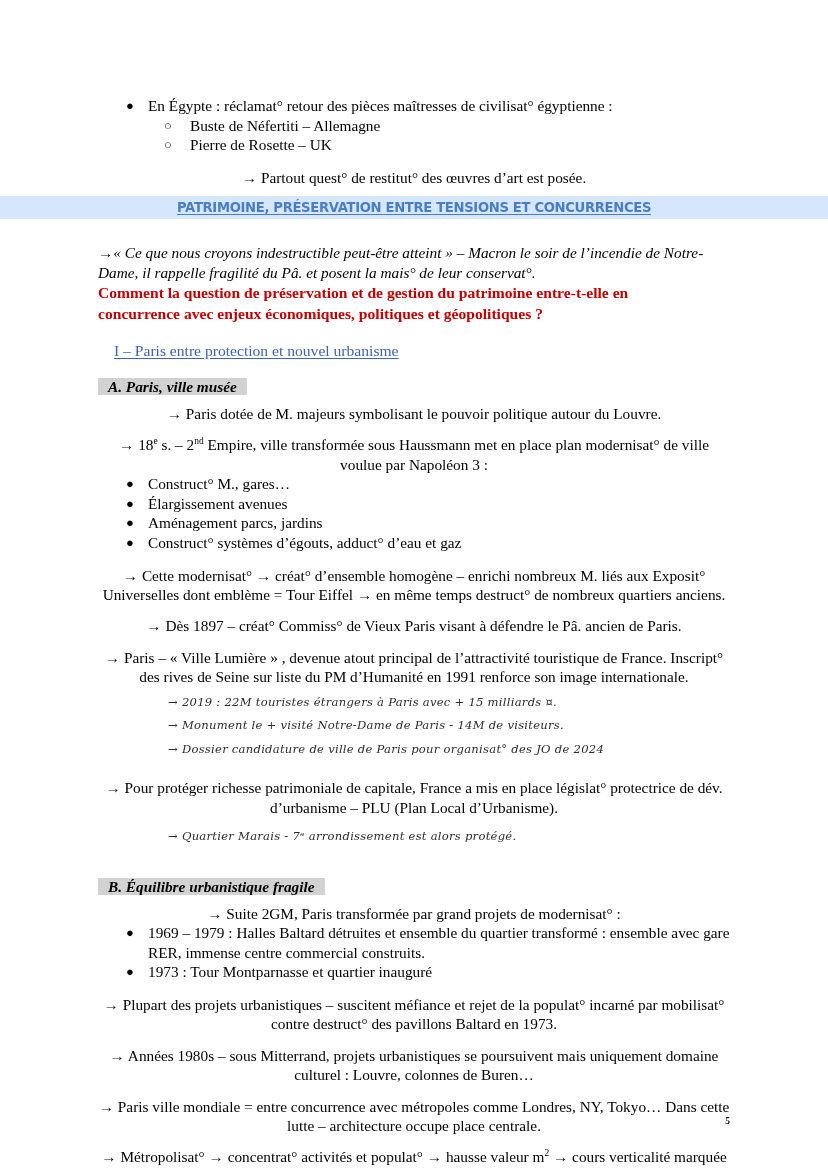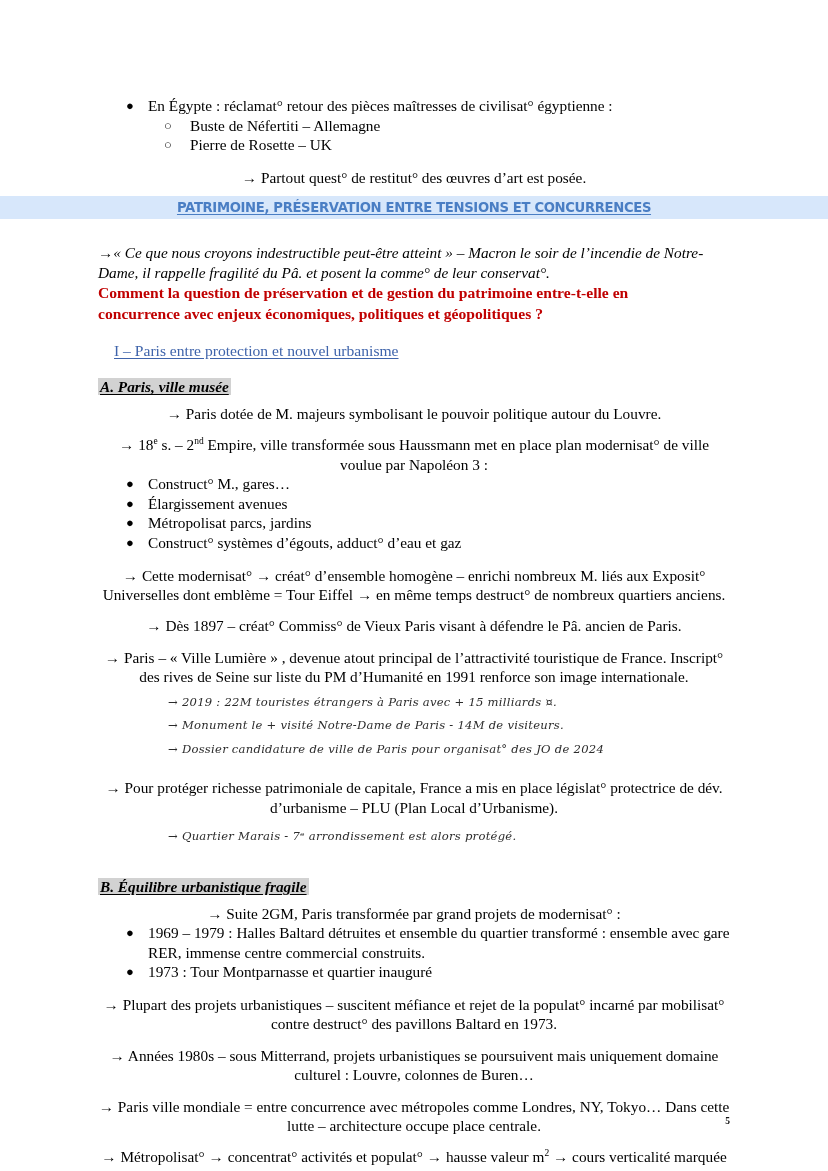--- a/index.html
+++ b/index.html
@@ -139,23 +139,22 @@
   
   .h-sub {
     font-weight: bold;
     font-style: italic;
     font-size: 15.3px;
     line-height: 20px;
     margin: 0;
   }
   .h-sub .hl {
     background: #d2d2d2;
-    text-decoration: underline;
     text-underline-offset: 2px;
-    padding: 0 2px;
+    padding: 0 10px;
   }
 
   
   .script-block {
     margin: 0;
     padding-left: 62px;
   }
   .script {
     font-family: "DejaVu Serif", serif;
     font-style: italic;
@@ -219,21 +218,21 @@
 
     <p class="para">
       <span class="arrow">→</span>
       <span>Partout quest° de restitut° des œuvres d’art est posée.</span>
     </p>
 
     <div style="height:44px"></div>
 
     <p class="quote">
       <span class="arrow" style="font-style:normal">→</span><span>« Ce que nous croyons indestructible peut-être atteint » – Macron le soir de l’incendie de Notre-</span><br>
-      <span>Dame, il rappelle fragilité du Pâ. et posent la comme° de leur conservat°.</span>
+      <span>Dame, il rappelle fragilité du Pâ. et posent la mais° de leur conservat°.</span>
     </p>
 
     <p class="problematique">
       <span>Comment la question de préservation et de gestion du patrimoine entre-t-elle en</span><br>
       <span>concurrence avec enjeux économiques, politiques et géopolitiques ?</span>
     </p>
 
     <p class="h-roman">I – Paris entre protection et nouvel urbanisme</p>
 
     <p class="h-sub"><span class="hl">A. Paris, ville musée</span></p>
@@ -254,21 +253,21 @@
       <li>
         <span class="bullet">●</span>
         <span>Construct° M., gares…</span>
       </li>
       <li>
         <span class="bullet">●</span>
         <span>Élargissement avenues</span>
       </li>
       <li>
         <span class="bullet">●</span>
-        <span>Métropolisat parcs, jardins</span>
+        <span>Aménagement parcs, jardins</span>
       </li>
       <li>
         <span class="bullet">●</span>
         <span>Construct° systèmes d’égouts, adduct° d’eau et gaz</span>
       </li>
     </ul>
 
     <div class="spacer-md"></div>
 
     <p class="para">

